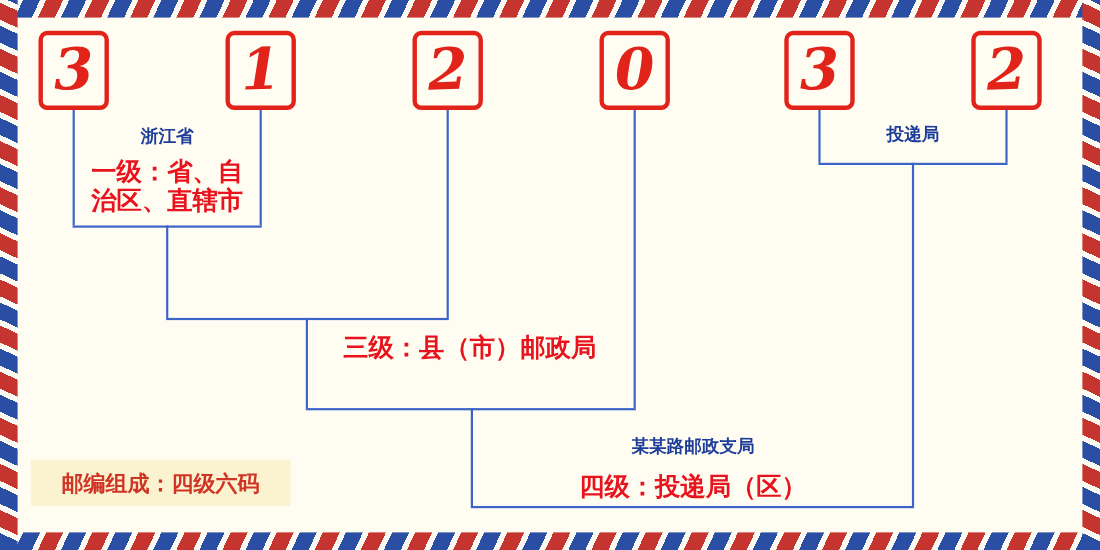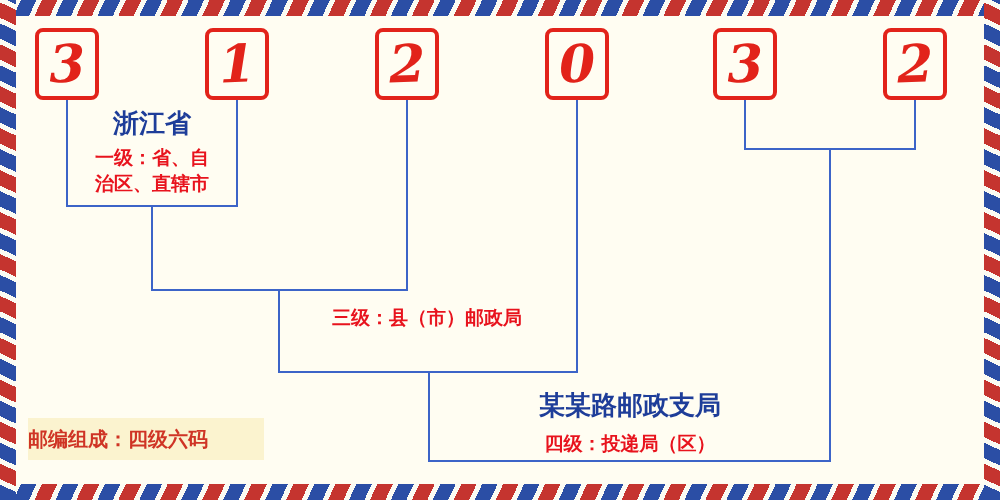--- a/index.html
+++ b/index.html
@@ -46,32 +46,32 @@
     color: var(--digit_red); line-height: 1; transform: rotate(-2deg);
   }
 
   
   .vline { position: absolute; width: 2px; background: var(--line_blue); }
   .hline { position: absolute; height: 2px; background: var(--line_blue); }
 
   
   .label-group { position: absolute; text-align: center; }
   .place-name {
-    color: var(--label_blue); font-weight: bold; font-size: 26px;
-    line-height: 28px; margin-bottom: 6px; font-family: Liberation Serif, serif;
+    color: var(--label_blue); font-weight: bold; font-size: 16px;
+    line-height: 28px; margin-bottom: 6px;
   }
   .level-desc {
-    color: var(--text_red); font-weight: bold; font-size: 19px; line-height: 26px;
+    color: var(--text_red); font-weight: bold; font-size: 23px; line-height: 26px;
   }
   .level-desc.gap { margin-top: 10px; text-align: center; }
 
   .footer-badge {
     position: absolute; left: 28px; top: 418px; width: 236px; height: 42px;
     background: var(--badge_bg);
-    display: flex; align-items: center; justify-content: flex-start;
+    display: flex; align-items: center; justify-content: center;
     color: var(--badge_text); font-weight: bold; font-size: 20px;
   }
 </style>
 </head>
 <body style="--digit_red: #e2231a; --line_blue: #3c64c8; --label_blue: #1e3d99; --text_red: #e8131d; --background: #fffdf2; --border_red: #c5342f; --border_blue: #2b4ea5; --badge_bg: #fbf3cf; --badge_text: #cf3425;">
 
 <div class="canvas">
 
   <div class="strip top"></div>
   <div class="strip bottom"></div>
@@ -121,20 +121,23 @@
     <div class="place-name">浙江省</div>
     <div class="level-desc">一级：省、自</div>
     <div class="level-desc">治区、直辖市</div>
   </div>
 
 
   <div class="label-group" style="left:287px;top:304px;width:280px">
     <div class="level-desc">三级：县（市）邮政局</div>
   </div>
 
+  <div class="label-group" style="left:750px;top:108px;width:160px">
+    <div class="place-name">投递局</div>
+  </div>
 
   <div class="label-group" style="left:500px;top:392px;width:260px">
     <div class="place-name">某某路邮政支局</div>
     <div class="level-desc gap">四级：投递局（区）</div>
   </div>
 
   <div class="footer-badge">
     <span>邮编组成：四级六码</span>
   </div>
 

